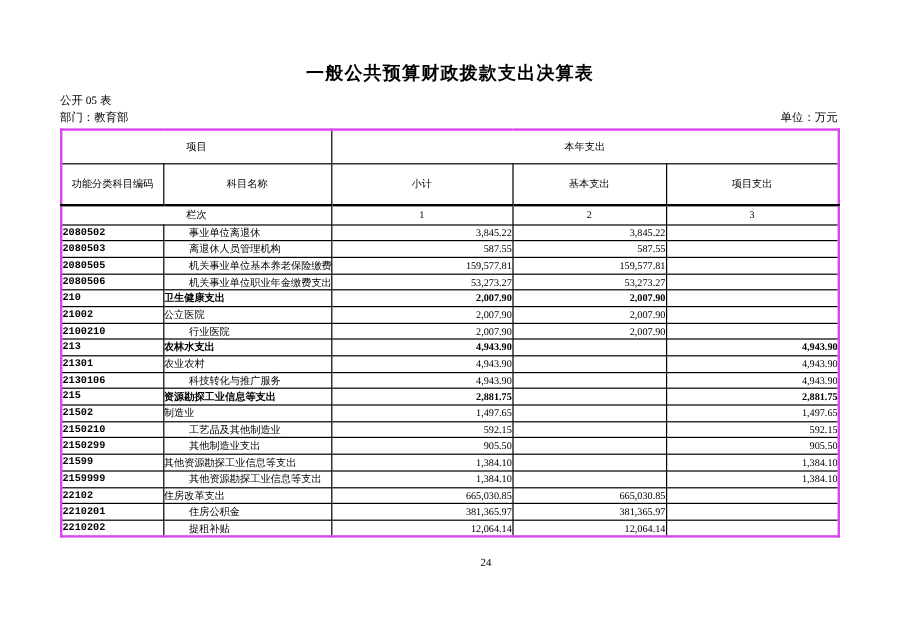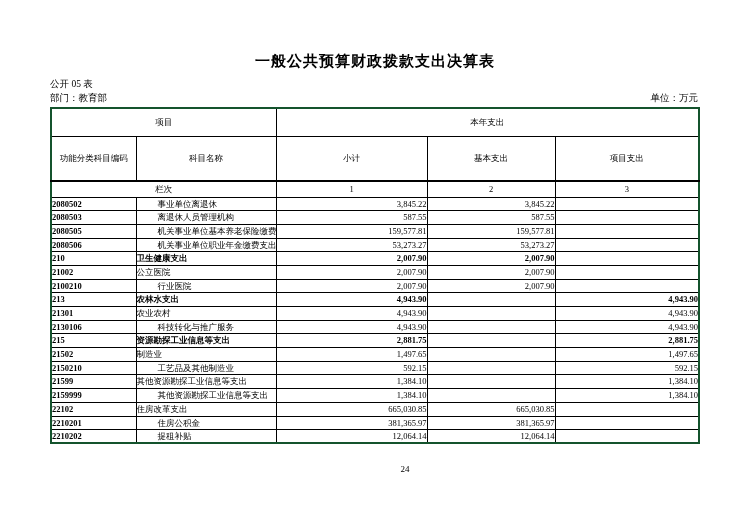--- a/index.html
+++ b/index.html
@@ -15,34 +15,34 @@
   .meta-table-no{
     position:absolute;top:78px;left:50px;width:648px;text-align:left;font-size:9.5px;
   }
   .meta-line{
     position:absolute;top:92px;left:50px;width:648px;font-size:9.5px;
     display:flex;justify-content:space-between;align-items:flex-end;
   }
   table.fin{
     position:absolute;top:107px;left:50px;width:648px;
     border-collapse:collapse;table-layout:fixed;
-    border:2px solid #14532d;
+    border:2px solid #d946ef;
   }
   table.fin td{
     border:1px solid #000;padding:0;font-size:8.5px;line-height:1.25;
     overflow:hidden;white-space:nowrap;vertical-align:middle;
   }
   tr.hdrA{height:28px;}
-  tr.hdrB{height:45px;}
+  tr.hdrB{height:35px;}
   tr.hdrB td{border-bottom:2px solid #000;}
   tr.hdrC{height:16px;}
   tr.hdrC td{border-bottom:1.5px solid #000;}
   .hcell{text-align:center;font-size:9px;}
   tr.datarow{height:13.7px;}
-  td.code{padding-left:5px;font-weight:bold;font-family:Liberation Serif, serif;}
+  td.code{padding-left:5px;font-weight:bold;font-family:Liberation Mono, monospace;}
   td.name{padding-left:8px;}
   td.num{text-align:right;padding-right:7px;}
   tr.lvl-item td.name{padding-left:21px;}
   tr.lvl-section td{font-weight:bold;}
   .page-num{
     position:absolute;top:464px;left:0;width:750px;text-align:center;font-size:9px;margin-left:30px;
   }
 </style>
 </head>
 <body>
@@ -166,20 +166,27 @@
         <td class="num"></td>
         <td class="num">1,497.65</td>
       </tr>
       <tr class="datarow lvl-item">
         <td class="code">2150210</td>
         <td class="name">工艺品及其他制造业</td>
         <td class="num">592.15</td>
         <td class="num"></td>
         <td class="num">592.15</td>
       </tr>
+      <tr class="datarow lvl-item">
+        <td class="code">2150299</td>
+        <td class="name">其他制造业支出</td>
+        <td class="num">905.50</td>
+        <td class="num"></td>
+        <td class="num">905.50</td>
+      </tr>
       <tr class="datarow lvl-sub">
         <td class="code">21599</td>
         <td class="name">其他资源勘探工业信息等支出</td>
         <td class="num">1,384.10</td>
         <td class="num"></td>
         <td class="num">1,384.10</td>
       </tr>
       <tr class="datarow lvl-item">
         <td class="code">2159999</td>
         <td class="name">其他资源勘探工业信息等支出</td>

